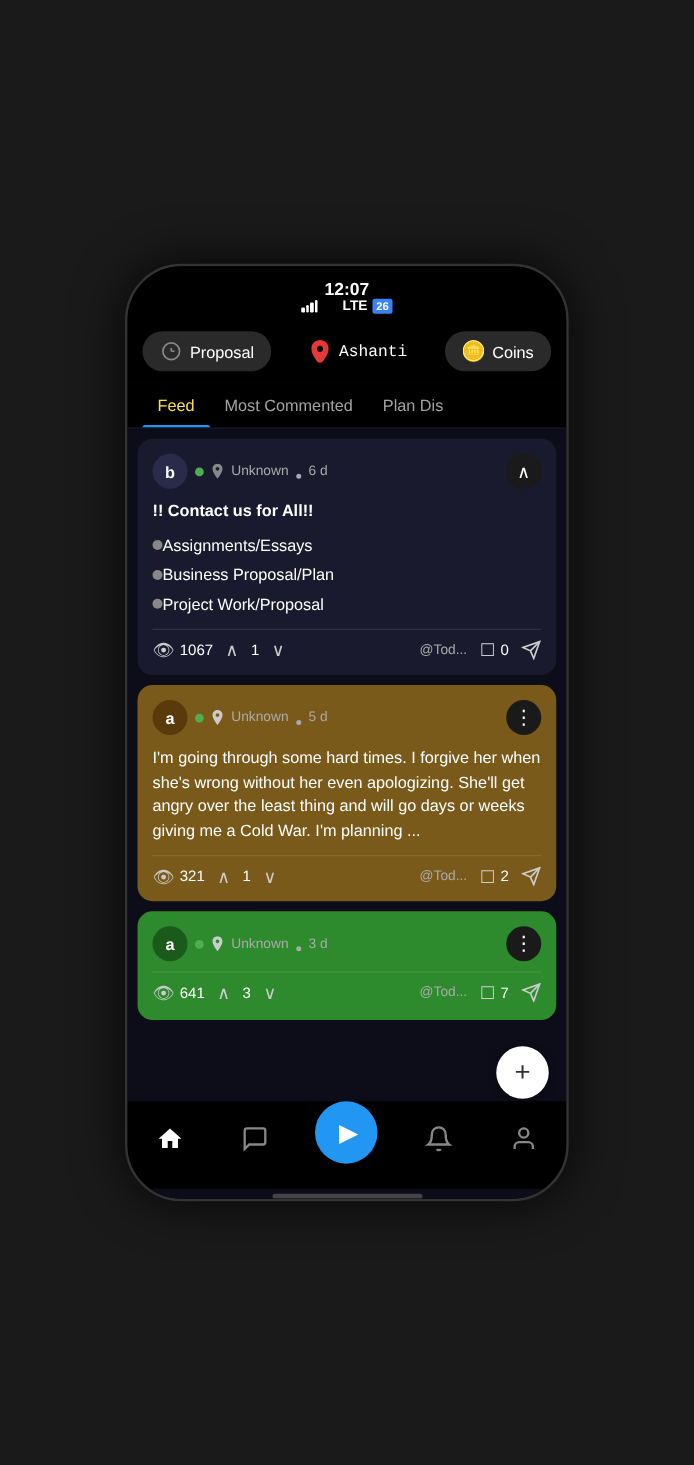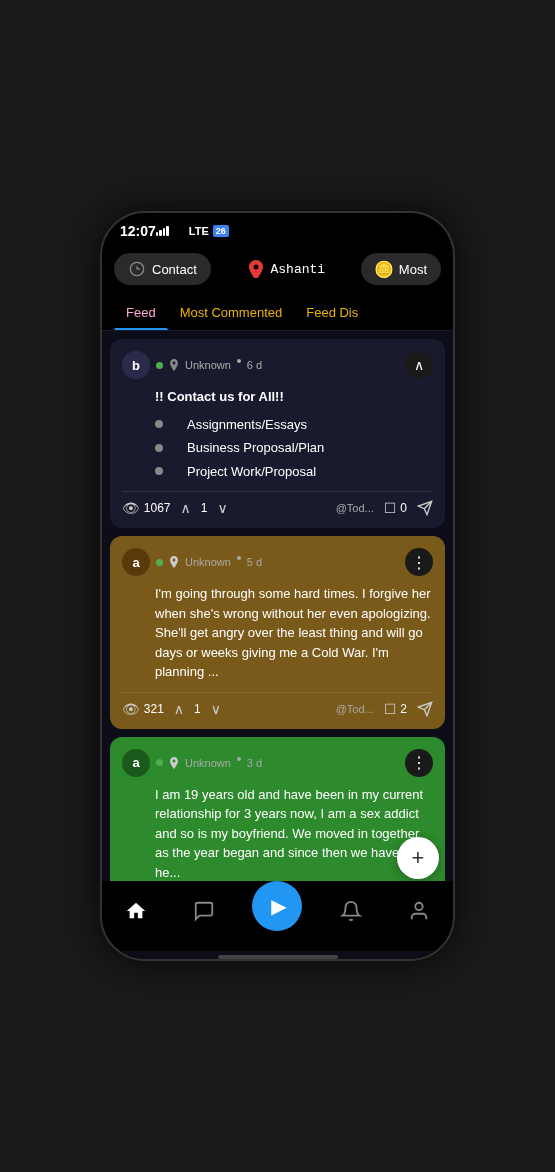--- a/index.html
+++ b/index.html
@@ -34,20 +34,21 @@
       flex-direction: column;
     }
 
     
     .status-bar {
       display: flex;
       align-items: center;
       padding: 10px 18px 6px;
       background: #000;
       flex-shrink: 0;
+      flex-direction: column;
     }
 
     .status-time {
       color: #fff;
       font-size: 14px;
       font-weight: 600;
     }
 
     .status-icons {
       display: flex;
@@ -114,29 +115,29 @@
       display: flex;
       background: #000;
       border-bottom: 1px solid #1a1a2e;
       padding: 0 12px;
       flex-shrink: 0;
       overflow-x: hidden;
     }
 
     .tab {
       padding: 10px 12px;
-      color: #eab308;
+      color: #a3a3a3;
       font-size: 13px;
       cursor: pointer;
       white-space: nowrap;
       position: relative;
     }
 
     .tab.active {
-      color: #f9a8d4;
+      color: #fde047;
     }
 
     .tab.active::after {
       content: '';
       position: absolute;
       bottom: 0;
       left: 0;
       right: 0;
       height: 2px;
       background: #2196F3;
@@ -194,21 +195,21 @@
     .online-dot {
       width: 7px;
       height: 7px;
       background: #4CAF50;
       border-radius: 50%;
       flex-shrink: 0;
     }
 
     .post-meta {
       display: flex;
-      align-items: flex-start;
+      align-items: flex-end;
       gap: 6px;
       flex: 1;
       color: #aaa;
       font-size: 11px;
     }
 
     .meta-dot {
       width: 4px;
       height: 4px;
       background: #aaa;
@@ -241,27 +242,26 @@
       font-size: 14px;
       cursor: pointer;
       flex-shrink: 0;
     }
 
     .post-content {
       color: #fff;
       font-size: 13px;
       line-height: 1.5;
       margin-bottom: 10px;
-      margin-left: 33px;
     }
 
     .post-list-item {
       display: flex;
       align-items: center;
-      gap: 24px;
+      gap: 0;
       margin-bottom: 4px;
       font-size: 13px;
       color: #fff;
     }
 
     .list-dot {
       width: 8px;
       height: 8px;
       background: #888;
       border-radius: 50%;
@@ -386,49 +386,49 @@
 
     <div class="top-nav">
       <div class="nav-btn">
         <div class="nav-btn-icon">
           <svg width="16" height="16" viewBox="0 0 24 24" fill="none" stroke="#888" stroke-width="2">
             <circle cx="12" cy="12" r="10"></circle>
             <line x1="12" y1="8" x2="12" y2="12"></line>
             <line x1="12" y1="12" x2="16" y2="12"></line>
           </svg>
         </div>
-        <span>Contact</span>
+        <span>Proposal</span>
       </div>
 
       <div class="nav-btn" style="background:transparent;font-family:Liberation Mono, monospace;">
         <div class="nav-btn-icon">
           <svg width="14" height="18" viewBox="0 0 14 18" fill="#e53935">
             <path d="M7 0C3.13 0 0 3.13 0 7c0 5.25 7 13 7 13s7-7.75 7-13c0-3.87-3.13-7-7-7zm0 9.5C5.62 9.5 4.5 8.38 4.5 7S5.62 4.5 7 4.5 9.5 5.62 9.5 7 8.38 9.5 7 9.5z"></path>
           </svg>
         </div>
         <span>Ashanti</span>
       </div>
 
       <div class="nav-btn">
         <div class="nav-btn-icon">
           <span style="font-size:16px;">🪙</span>
         </div>
-        <span>Most</span>
+        <span>Coins</span>
       </div>
     </div>
 
     <div class="tabs">
       <div class="tab active">
         <span>Feed</span>
       </div>
       <div class="tab">
         <span>Most Commented</span>
       </div>
       <div class="tab">
-        <span>Feed Dis</span>
+        <span>Plan Dis</span>
       </div>
     </div>
 
     <div class="feed-content">
 
       <div class="post-card dark">
         <div class="post-header">
           <div class="avatar">
             <span>b</span>
           </div>
@@ -540,21 +540,20 @@
           <div class="post-meta">
             <svg width="10" height="12" viewBox="0 0 10 12" fill="none">
               <path d="M5 0C2.79 0 1 1.79 1 4c0 3 4 8 4 8s4-5 4-8c0-2.21-1.79-4-4-4zm0 5.5C4.17 5.5 3.5 4.83 3.5 4S4.17 2.5 5 2.5 6.5 3.17 6.5 4 5.83 5.5 5 5.5z" fill="#ccc"></path>
             </svg>
             <span>Unknown</span>
             <div class="meta-dot"></div>
             <span>3 d</span>
           </div>
           <div class="more-btn">⋮</div>
         </div>
-        <div class="post-content">I am 19 years old and have been in my current relationship for 3 years now, I am a sex addict and so is my boyfriend. We moved in together as the year began and since then we have been he...</div>
         <div class="post-actions">
           <div class="action-item">
             <span class="action-icon">👁</span>
             <span>641</span>
           </div>
           <div class="action-item">
             <span class="action-icon">∧</span>
           </div>
           <span style="color:#fff;font-size:12px;">3</span>
           <div class="action-item">

